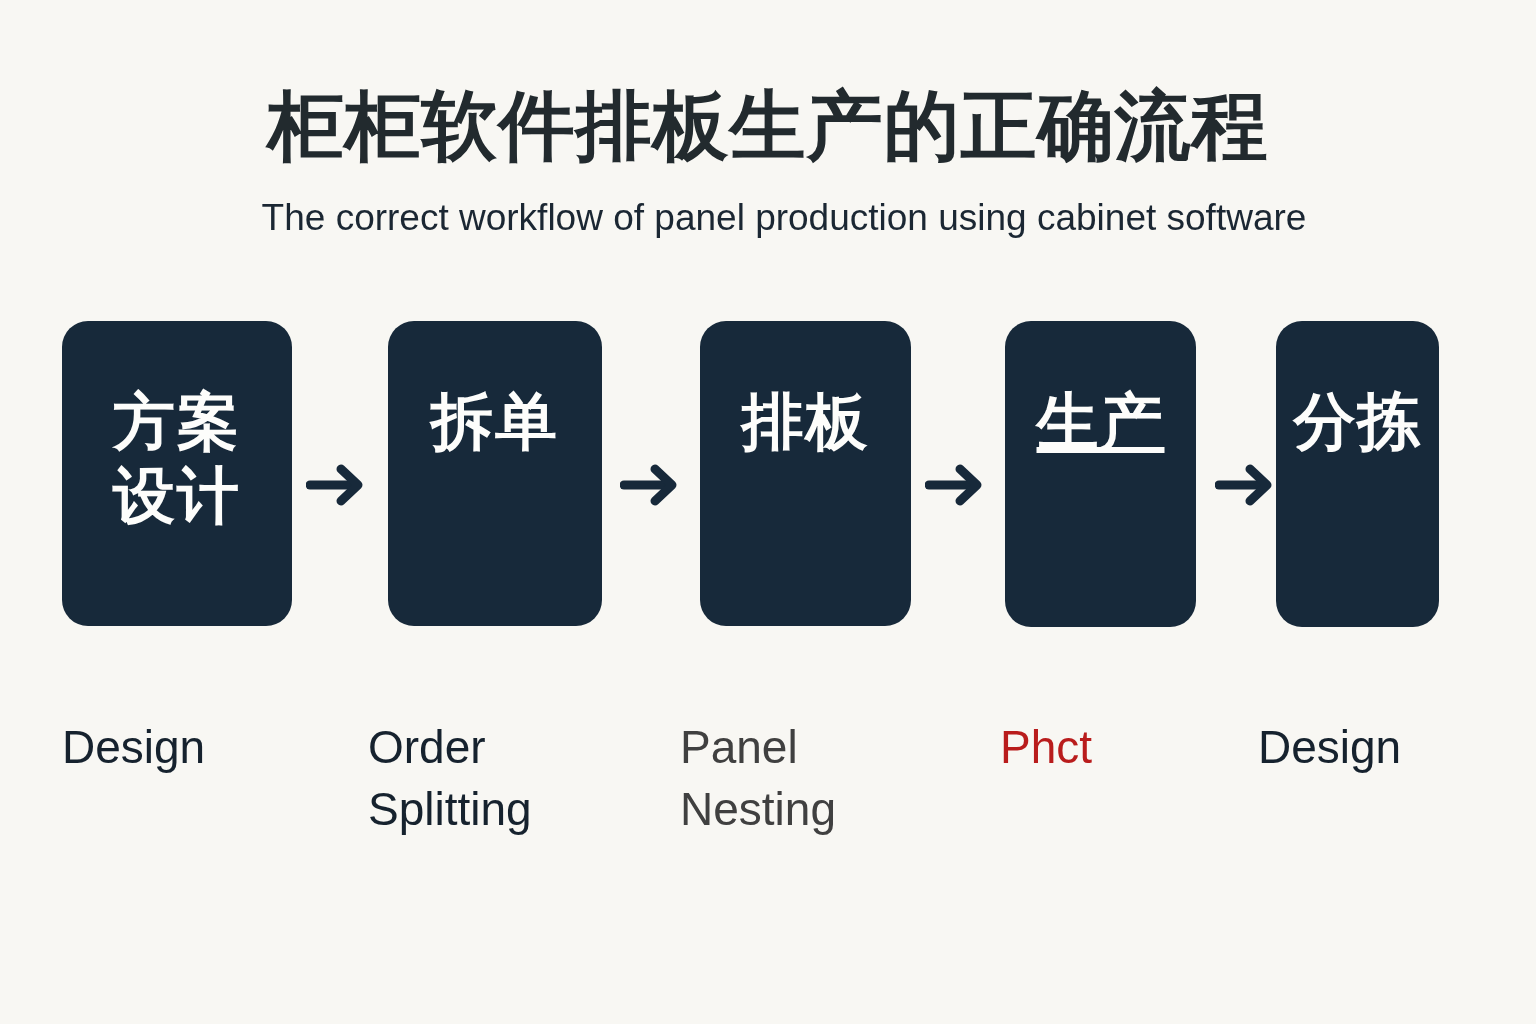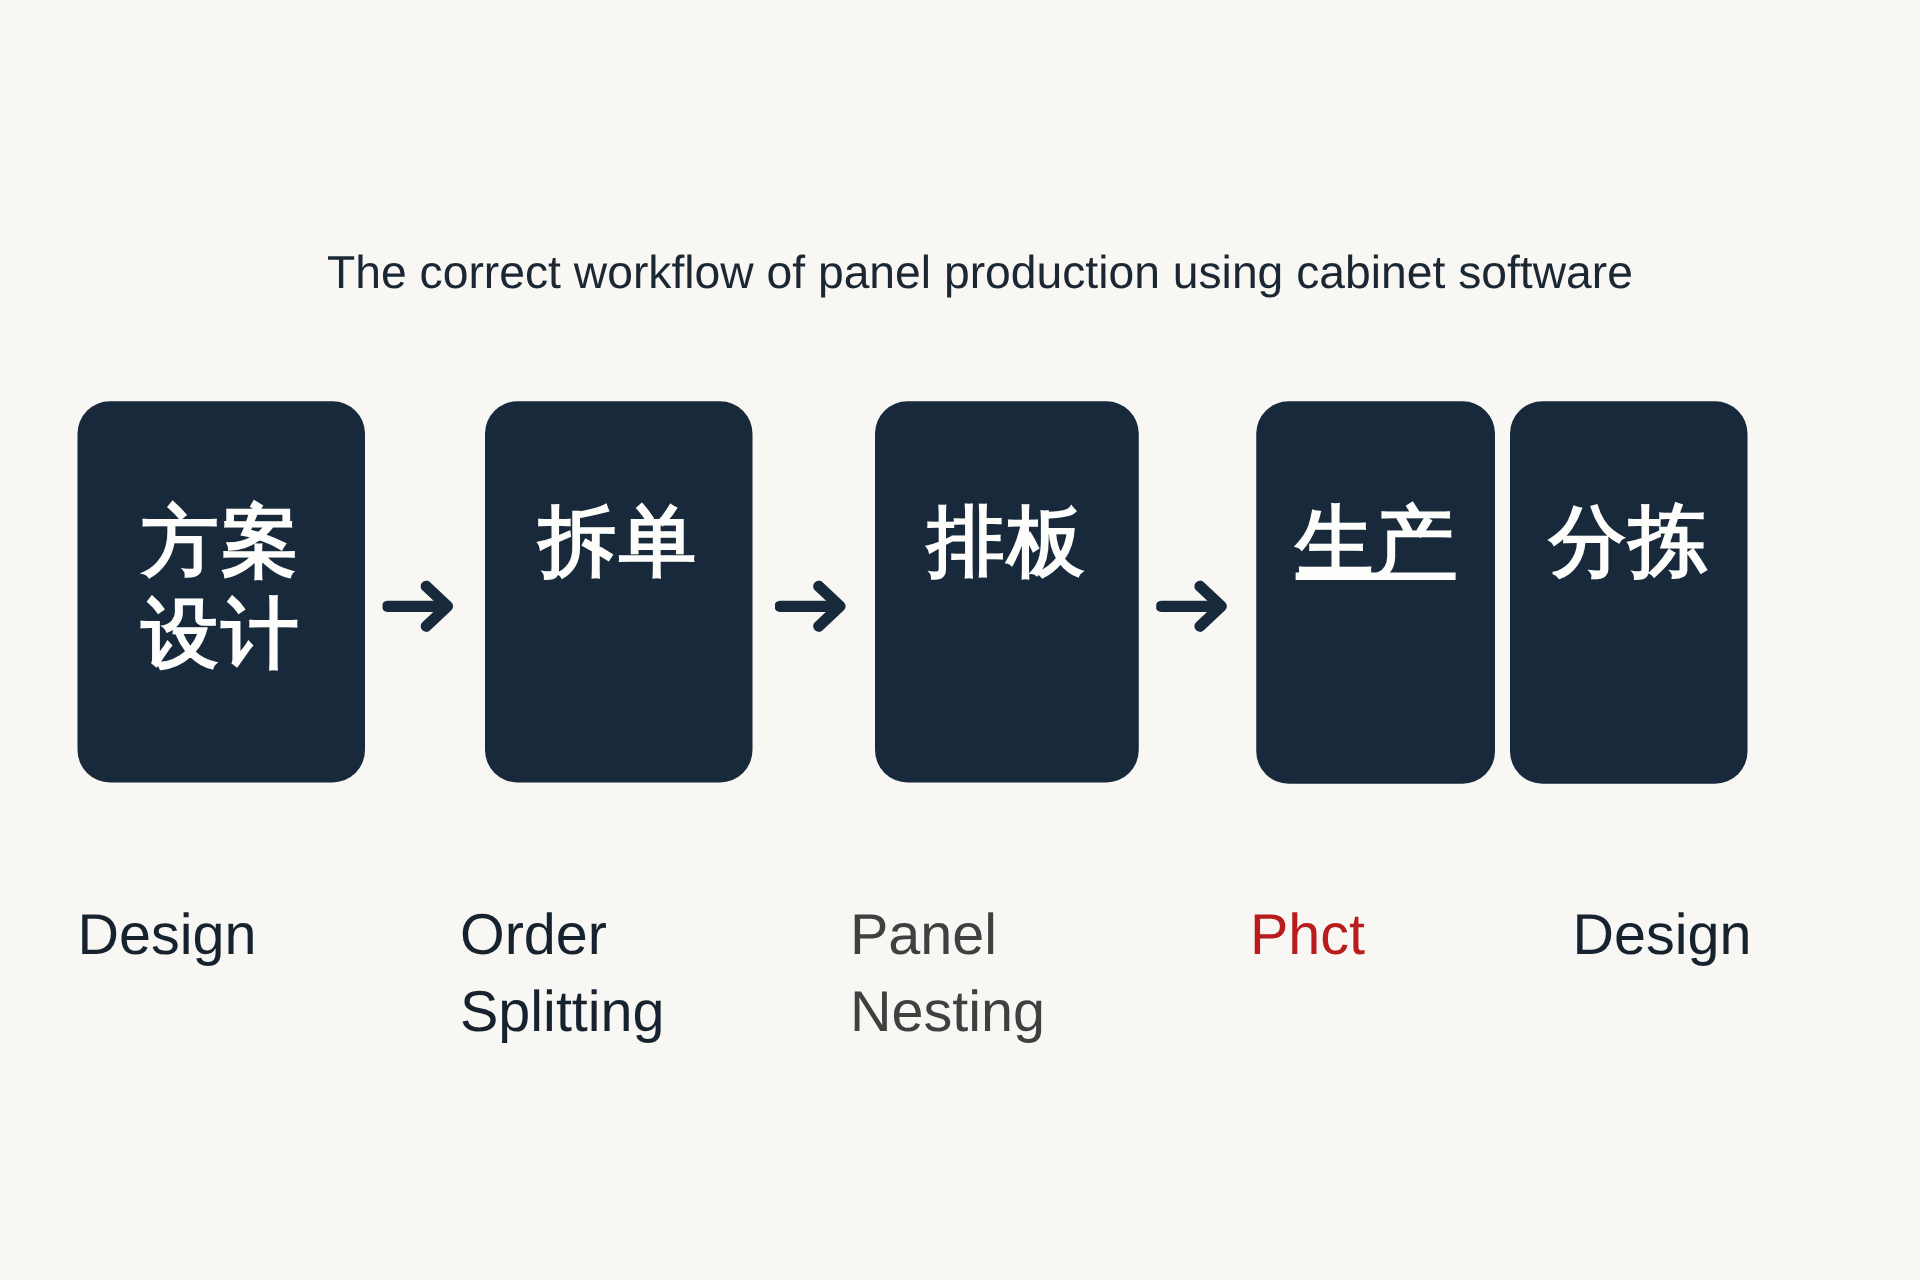--- a/index.html
+++ b/index.html
@@ -71,21 +71,20 @@
 
   .step-box-text {
     color: #fdfdfb;
     font-weight: 700;
     font-size: 62px;
     line-height: 74px;
     letter-spacing: 2px;
     text-align: center;
     padding-top: 64px;
     white-space: pre-line;
-    margin-top: 12px;
   }
 
   
   .arrow {
     position: absolute;
     top: 462px;
     width: 62px;
     height: 46px;
   }
   .arrow svg { display: block; }
@@ -100,38 +99,39 @@
     font-weight: 400;
     color: #16222e;
     white-space: pre-line;
   }
 </style>
 </head>
 <body>
 
 <div id="canvas">
 
+  <div class="title">柜柜软件排板生产的正确流程</div>
 
   <div class="subtitle">The correct workflow of panel production using cabinet software</div>
 
   <div class="flow" id="flow-row">
       <div class="step-box" style="left: 62px; width: 230px; height: 305px; background: rgb(23, 41, 58);">
         <div class="step-box-text" style="color: rgb(253, 253, 251);">方案
 设计</div>
       </div>
       <div class="step-box" style="left: 388px; width: 214px; height: 305px; background: rgb(23, 41, 58);">
         <div class="step-box-text" style="color: rgb(253, 253, 251);">拆单</div>
       </div>
       <div class="step-box" style="left: 700px; width: 211px; height: 305px; background: rgb(23, 41, 58);">
         <div class="step-box-text" style="color: rgb(253, 253, 251);">排板</div>
       </div>
       <div class="step-box" style="left: 1005px; width: 191px; height: 306px; background: rgb(23, 41, 58);">
         <div class="step-box-text" style="color: rgb(253, 253, 251); text-decoration: underline;">生产</div>
       </div>
-      <div class="step-box" style="left: 1208px; width: 190px; height: 306px; background: rgb(23, 41, 58);">
+      <div class="step-box" style="left: 1276px; width: 163px; height: 306px; background: rgb(23, 41, 58);">
         <div class="step-box-text" style="color: rgb(253, 253, 251);">分拣</div>
       </div>
     </div>
 
   <div id="captions-layer">
       <div class="caption" style="left: 62px; width: 230px; color: rgb(22, 34, 46);">Design</div>
       <div class="caption" style="left: 368px; width: 254px; color: rgb(22, 34, 46);">Order
 Splitting</div>
       <div class="caption" style="left: 680px; width: 251px; color: #404040;">Panel
 Nesting</div>

